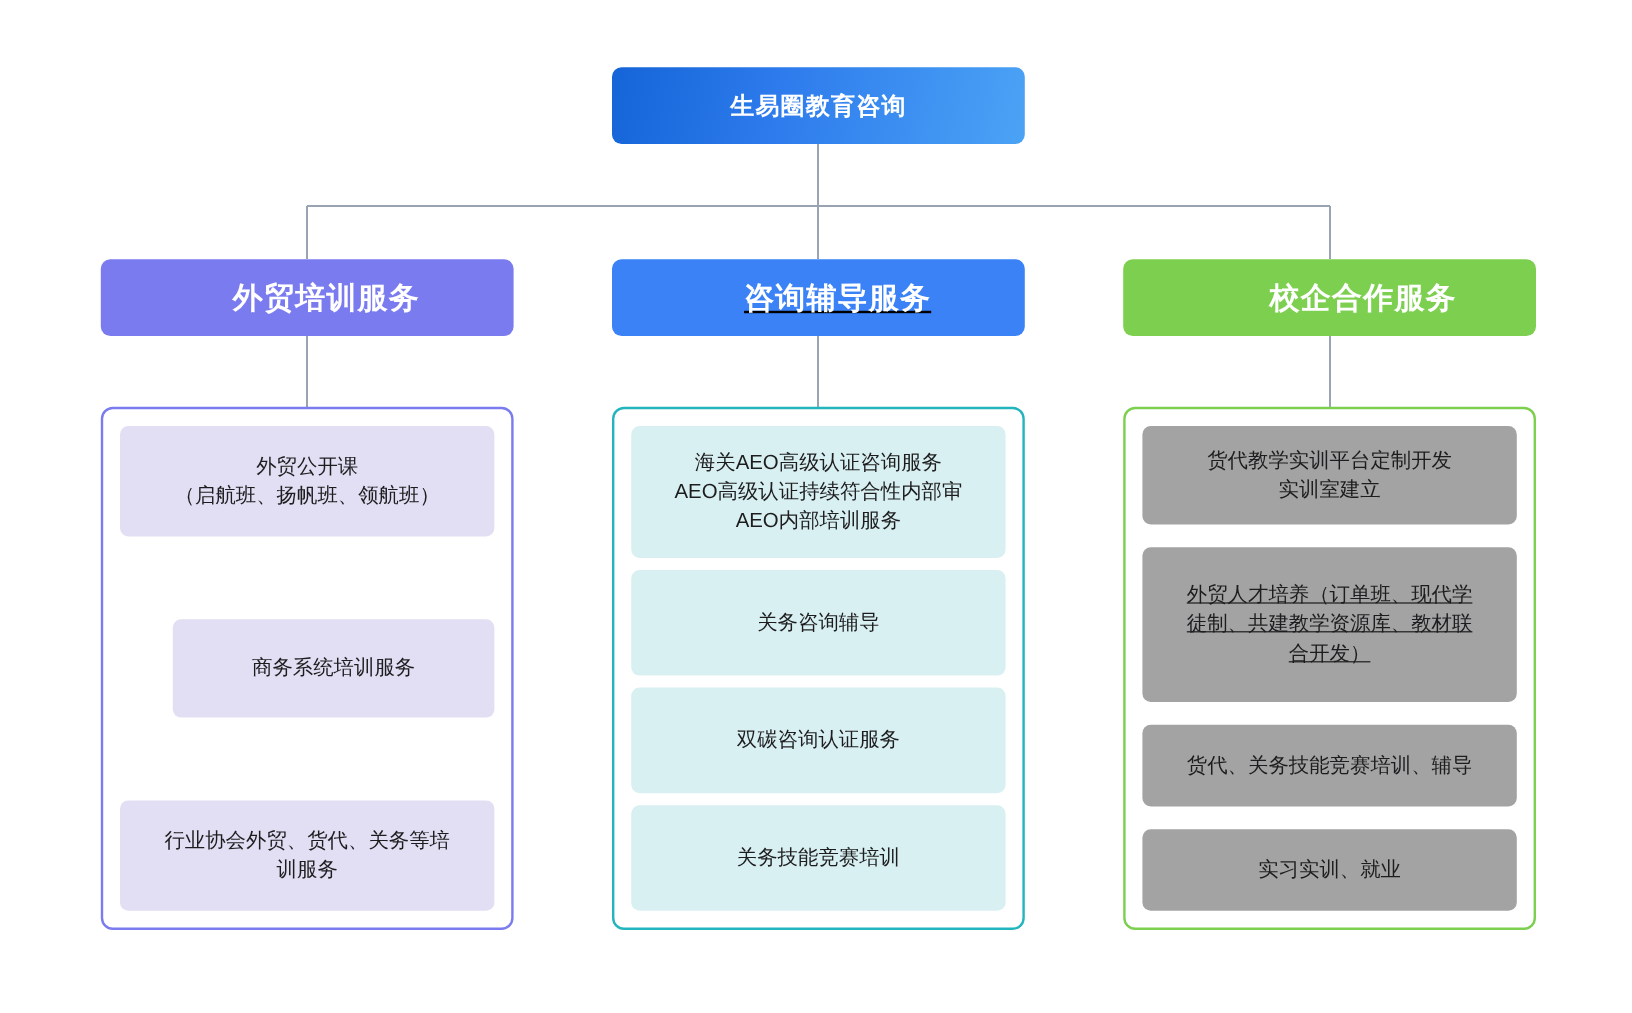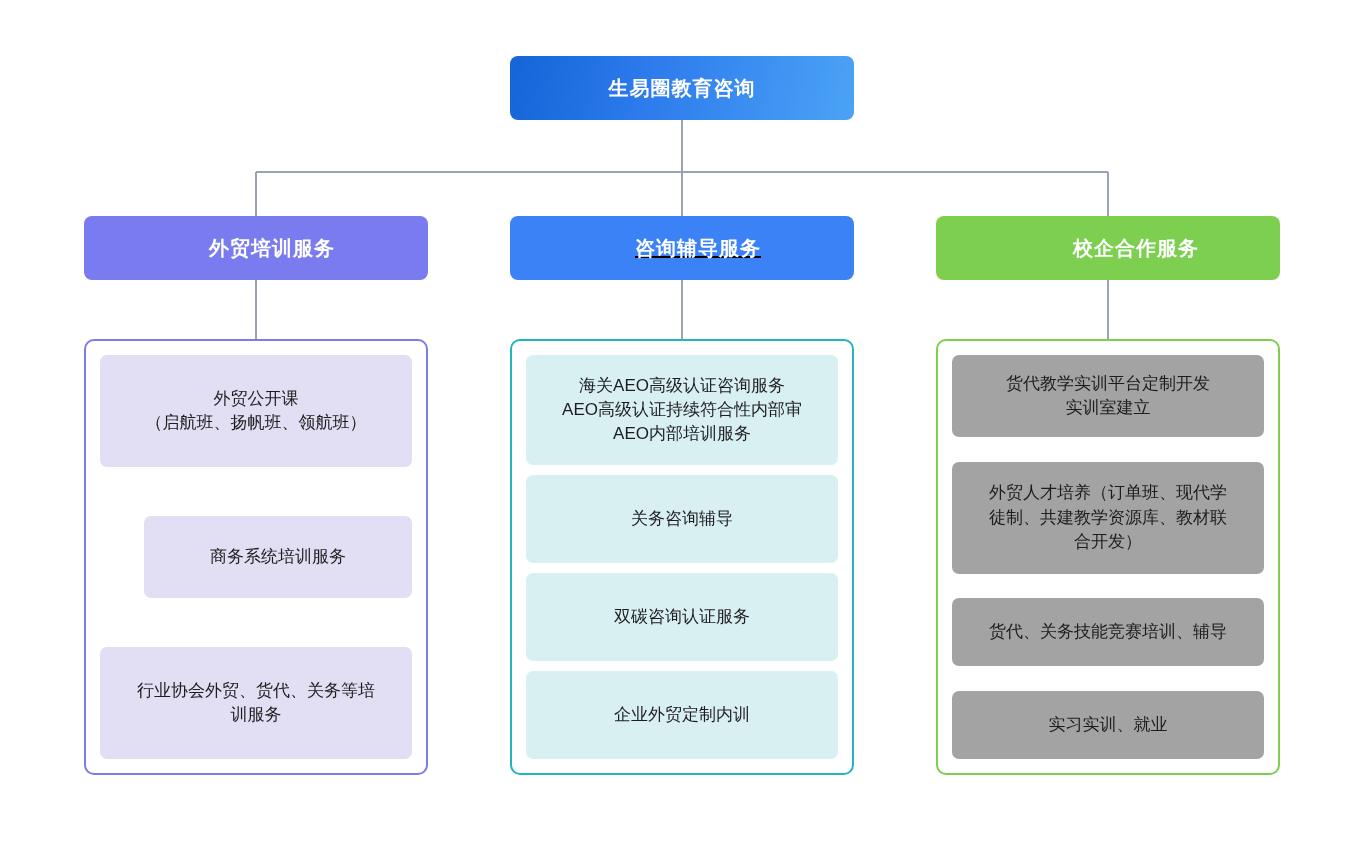--- a/index.html
+++ b/index.html
@@ -55,21 +55,21 @@
     width: 344px;
     height: 64px;
     border-radius: 8px;
     display: flex;
     align-items: center;
     justify-content: center;
     z-index: 3;
   }
   .branch-header .node-label {
     color: #ffffff;
-    font-size: 20px;
+    font-size: 25px;
     font-weight: bold;
     letter-spacing: 1px;
     margin-left: 32px;
   }
   .branch-header.col-0 { left: 84px;  background: #7b7bf0; }
   .branch-header.col-1 { left: 510px; background: #3b82f6; text-decoration: underline; }
   .branch-header.col-2 { left: 936px; background: #7ccf4f; padding-left: 24px; }
 
   
   .items-container {
@@ -108,28 +108,28 @@
     font-size: 17px;
     line-height: 1.42;
     color: #1d1d1f;
     white-space: pre-line;
   }
   .col-0 .item-card { background: #e2def3; }
   .col-1 .item-card { background: #d9f0f2; }
   .col-2 .item-card { background: #a3a3a3; }
 
   
-  .col-0 .item-card.h-2 { height: 112px; }
+  .col-0 .item-card.h-2 { height: 92px; }
   .col-0 .item-card.h-1 { height: 82px; margin-left: 44px; }
 
   .col-1 .item-card.h-3 { height: 110px; }
   .col-1 .item-card.h-1 { height: 88px; }
 
   .col-2 .item-card.h-2 { height: 82px; }
-  .col-2 .item-card.h-3 { height: 112px; }
+  .col-2 .item-card.h-3 { height: 129px; text-decoration: underline; }
   .col-2 .item-card.h-1 { height: 68px; }
 </style>
 </head>
 <body>
 
 <div id="org-chart">
 
   <svg class="connectors" viewBox="0 0 1360 844" width="1360" height="844">
     <g stroke="#9aa3b2" stroke-width="1.6" fill="none" shape-rendering="crispEdges">
 
@@ -173,21 +173,21 @@
     </div>
   </div>
 
   <div class="items-container col-1">
     <div class="items-list">
       <div class="item-card h-3">海关AEO高级认证咨询服务
 AEO高级认证持续符合性内部审
 AEO内部培训服务</div>
       <div class="item-card h-1">关务咨询辅导</div>
       <div class="item-card h-1">双碳咨询认证服务</div>
-      <div class="item-card h-1">企业外贸定制内训</div>
+      <div class="item-card h-1">关务技能竞赛培训</div>
     </div>
   </div>
 
   <div class="items-container col-2">
     <div class="items-list">
       <div class="item-card h-2">货代教学实训平台定制开发
 实训室建立</div>
       <div class="item-card h-3">外贸人才培养（订单班、现代学
 徒制、共建教学资源库、教材联
 合开发）</div>

